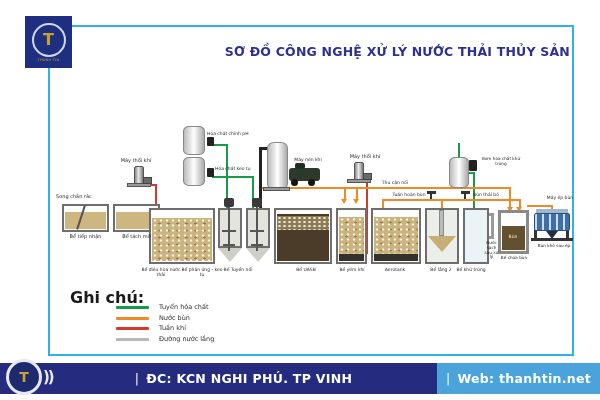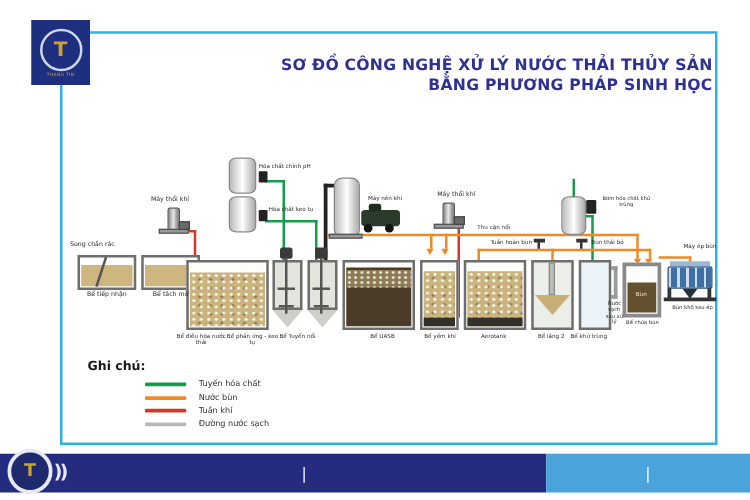--- a/index.html
+++ b/index.html
@@ -29,21 +29,21 @@
   .cone{position:absolute;width:0;height:0}
   .motor{position:absolute;width:10px;height:9px;background:#3a3a3a;border-radius:2px}
   .bcyl{position:absolute;width:8px;height:17px;background:linear-gradient(90deg,#8a8a8a,#e8e8e8 45%,#777);border:1px solid #555;border-radius:2px}
   .bbase{position:absolute;width:24px;height:4px;background:#999;border:1px solid #555;box-sizing:border-box}
   .bmotor{position:absolute;width:9px;height:7px;background:#6a6a6a;border:1px solid #444;box-sizing:border-box}
   .chemcyl{position:absolute;width:20px;height:27px;background:linear-gradient(90deg,#bbb,#fff 50%,#aaa);border:1px solid #888;border-radius:6px/5px}
   .dpump{position:absolute;width:7px;height:9px;background:#222;border-radius:1px}
   .wheel{position:absolute;width:7px;height:7px;border-radius:50%;background:#141414}
   .lbl{position:absolute;font-size:5px;color:#2b2b2b;line-height:1.15;text-align:center}
   
-  .leg-title{position:absolute;left:70px;top:288px;font-size:10px;font-weight:bold;color:#1a1a1a}
+  .leg-title{position:absolute;left:70px;top:288px;font-size:16px;font-weight:bold;color:#1a1a1a}
   .legrow{position:absolute;left:116px;display:flex;align-items:center;gap:10px}
   .legline{width:33px;height:3px;border-radius:1px;display:inline-block}
   .leglabel{font-size:6.5px;color:#333}
   
   .footer{position:absolute;left:0;top:363px;width:600px;height:31px;display:flex;font-weight:bold;color:#fff;font-size:12.5px;letter-spacing:.3px}
   .fseg{display:flex;align-items:center;gap:7px;box-sizing:border-box}
   .fdark{background:#252c80;flex:0 0 437px;justify-content:center;padding-left:50px}
   .flight{background:#4aa3da;flex:1;justify-content:center}
   .fsep{font-weight:normal;opacity:.95}
   .logo-bl{position:absolute;left:6px;top:359px;z-index:5;display:flex;align-items:center}
@@ -59,21 +59,20 @@
 
   <div class="logo-tl">
     <div class="tlcirc">
         <span>T</span>
       </div>
     <div class="tlsub">THANH TIN</div>
   </div>
 
   <div class="title">
     <div>SƠ ĐỒ CÔNG NGHỆ XỬ LÝ NƯỚC THẢI THỦY SẢN</div>
-    <div>BẰNG PHƯƠNG PHÁP SINH HỌC</div>
   </div>
 
   <div>
 
     <div class="pipe red" style="left:137px;top:184px;width:20px;height:2px"></div>
     <div class="pipe red" style="left:155px;top:184px;width:2px;height:70px"></div>
     <div class="pipe red" style="left:360px;top:180px;width:8px;height:2px"></div>
     <div class="pipe red" style="left:366px;top:180px;width:2px;height:74px"></div>
     <div class="diffstrip" style="left:153px;top:250px;width:58px"></div>
     <div class="diffstrip" style="left:338px;top:250px;width:27px"></div>
@@ -218,29 +217,31 @@
   <div class="legrow" style="top:314px">
     <span class="legline" style="background: rgb(240, 138, 36);"></span>
     <span class="leglabel">Nước bùn</span>
   </div>
   <div class="legrow" style="top:324px">
     <span class="legline" style="background: rgb(212, 58, 42);"></span>
     <span class="leglabel">Tuần khí</span>
   </div>
   <div class="legrow" style="top:335px">
     <span class="legline" style="background: rgb(184, 184, 184);"></span>
-    <span class="leglabel">Đường nước sạch</span>
+    <span class="leglabel">Đường nước lắng</span>
   </div>
 
   <div class="footer">
     <div class="fseg fdark">
       <span class="fsep">|</span>
+      <span>ĐC: KCN NGHI PHÚ. TP VINH</span>
     </div>
     <div class="fseg flight">
       <span class="fsep">|</span>
+      <span>Web: thanhtin.net</span>
     </div>
   </div>
   <div class="logo-bl">
     <div class="blcirc">
         <span>T</span>
       </div>
     <span class="blarcs">))</span>
   </div>
 
 </div>

